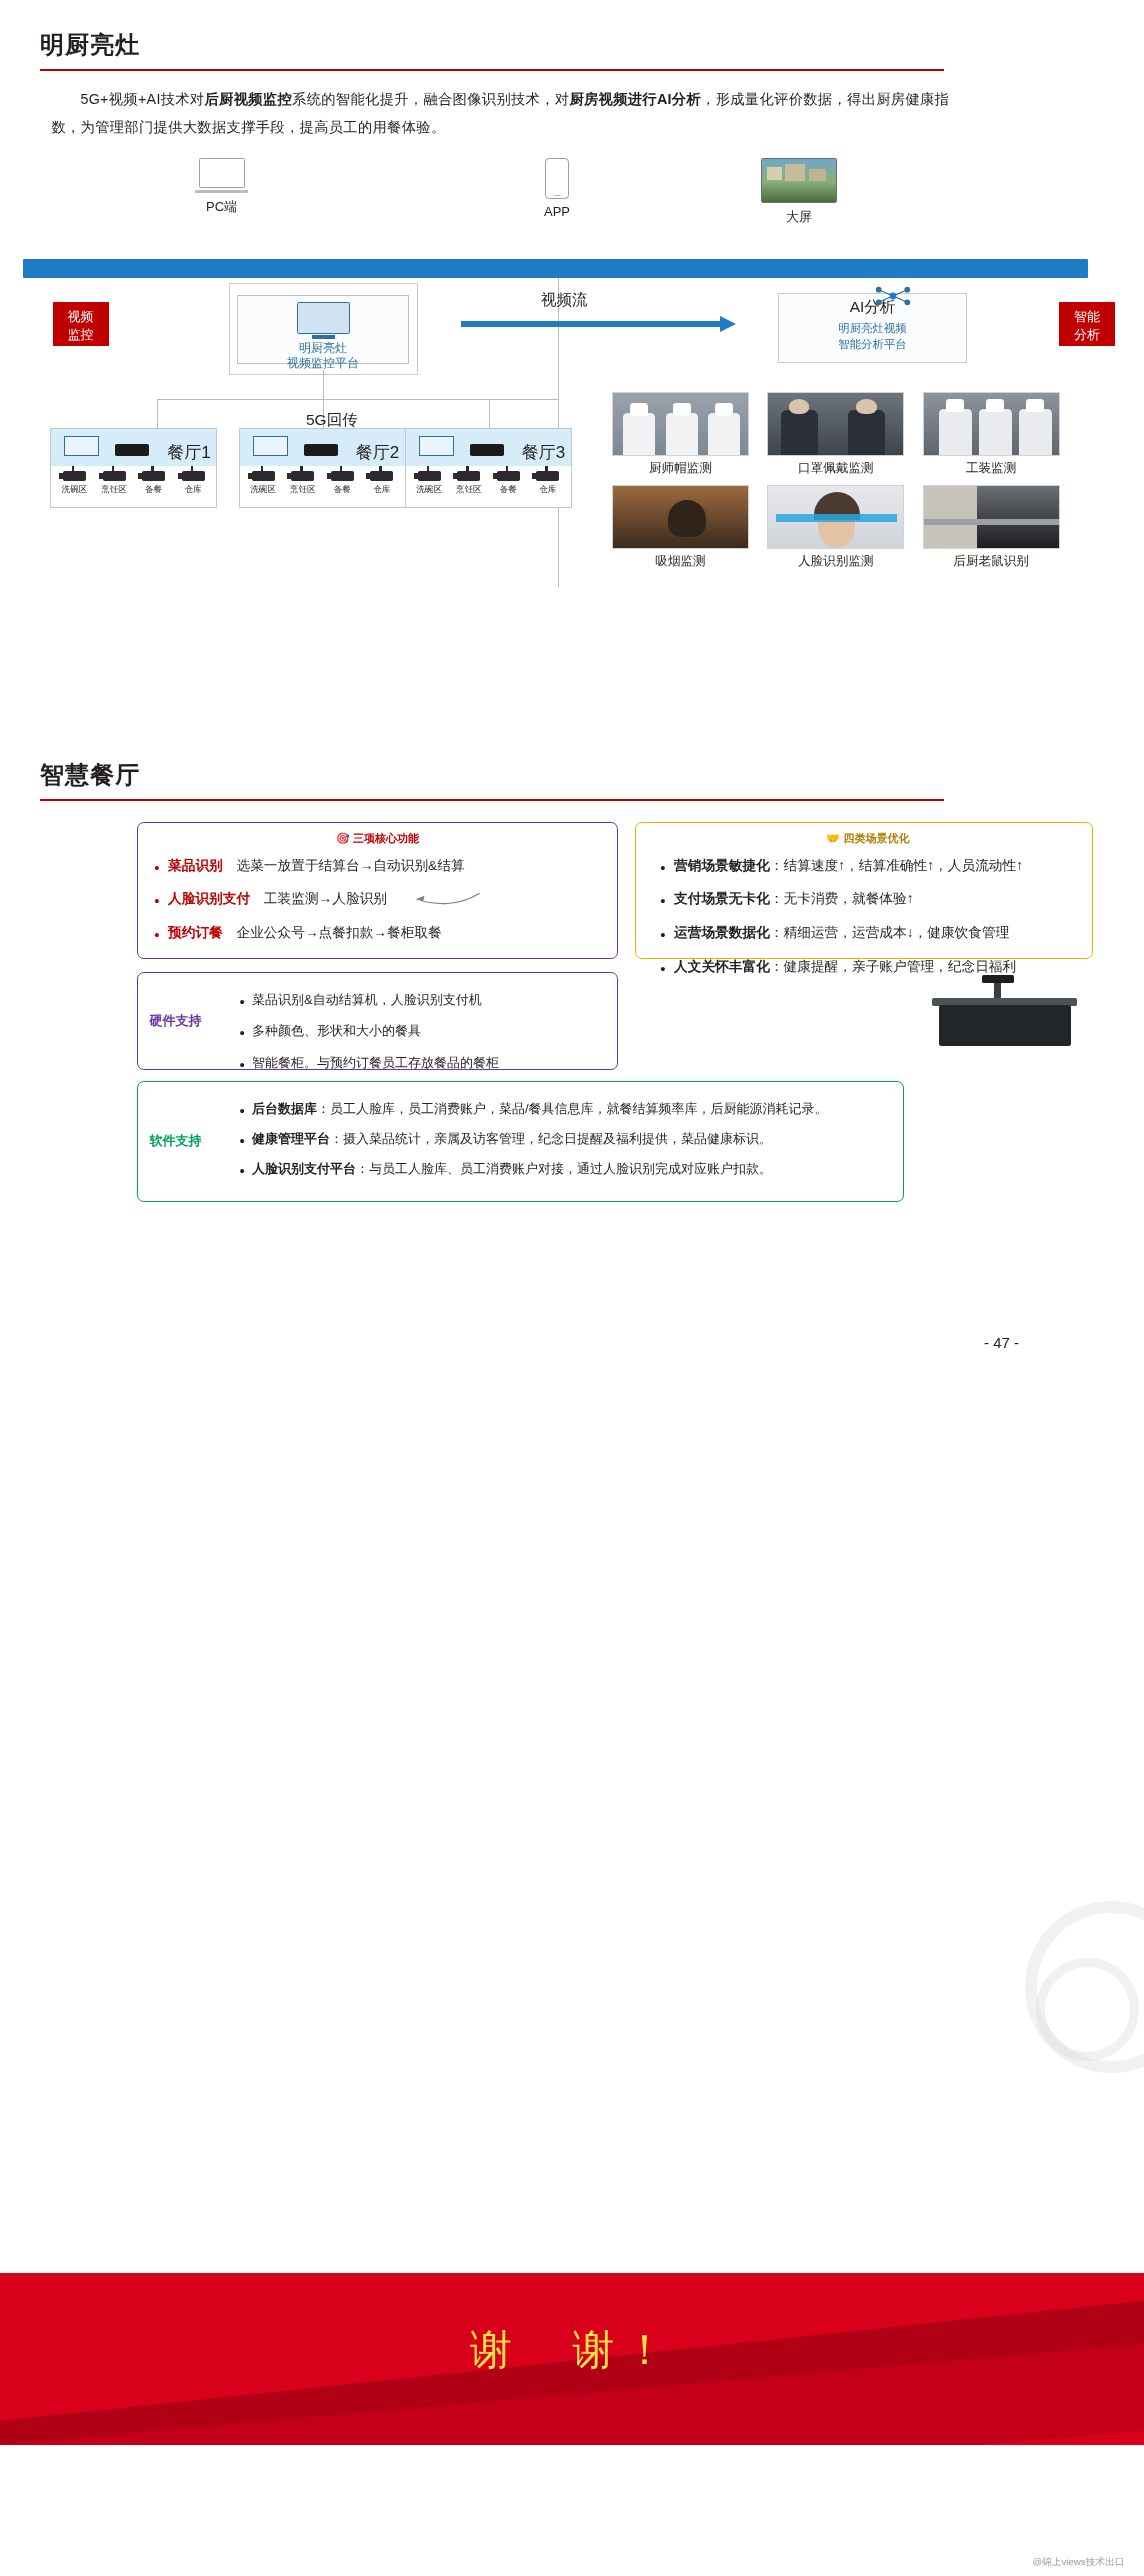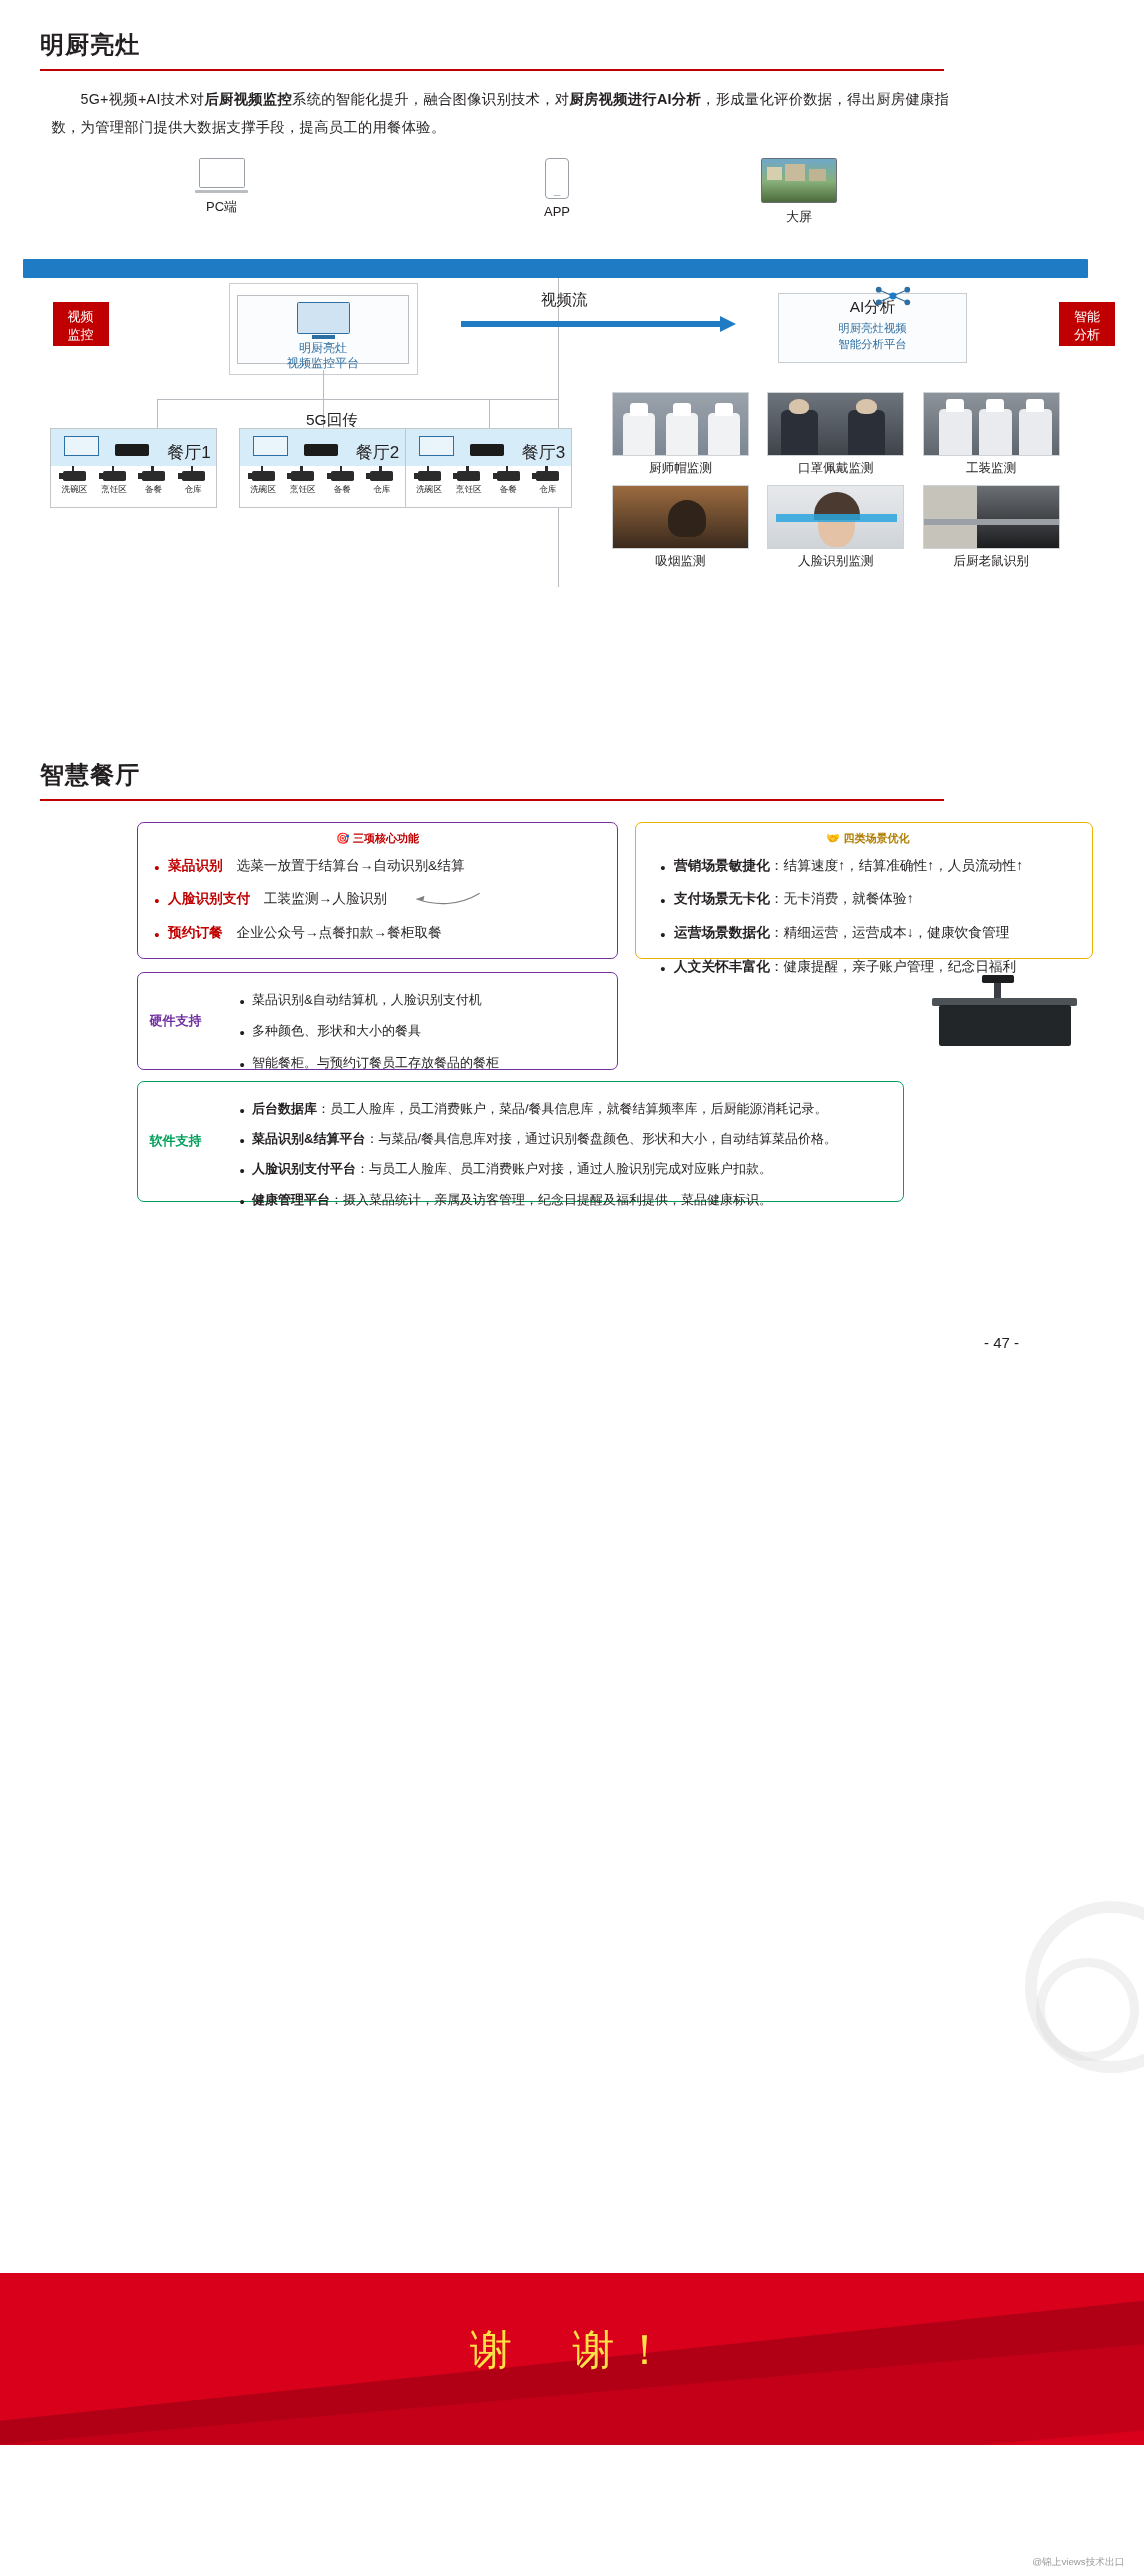--- a/index.html
+++ b/index.html
@@ -587,23 +587,22 @@
         <div class="arm"></div>
         <div class="cam2"></div>
         <div class="top"></div>
         <div class="box"></div>
       </div>
 
       <div class="panel p-soft">
         <div class="side-label">软件支持</div>
         <ul>
           <li><span class="kw-b">后台数据库</span><span>：员工人脸库，员工消费账户，菜品/餐具信息库，就餐结算频率库，后厨能源消耗记录。</span></li>
-          <li><span class="kw-b">菜品识别&amp;结算平台</span><span>：与菜品/餐具信息库对接，通过识别餐盘颜色、形状和大小，自动结算菜品价格。</span></li>
+          <li><span class="kw-b">健康管理平台</span><span>：摄入菜品统计，亲属及访客管理，纪念日提醒及福利提供，菜品健康标识。</span></li>
           <li><span class="kw-b">人脸识别支付平台</span><span>：与员工人脸库、员工消费账户对接，通过人脸识别完成对应账户扣款。</span></li>
-          <li><span class="kw-b">健康管理平台</span><span>：摄入菜品统计，亲属及访客管理，纪念日提醒及福利提供，菜品健康标识。</span></li>
         </ul>
       </div>
 
       <div class="pagenum">- 47 -</div>
     </div>
   </div>
 
   <div class="ring ring1"></div>
   <div class="ring ring2"></div>
 

